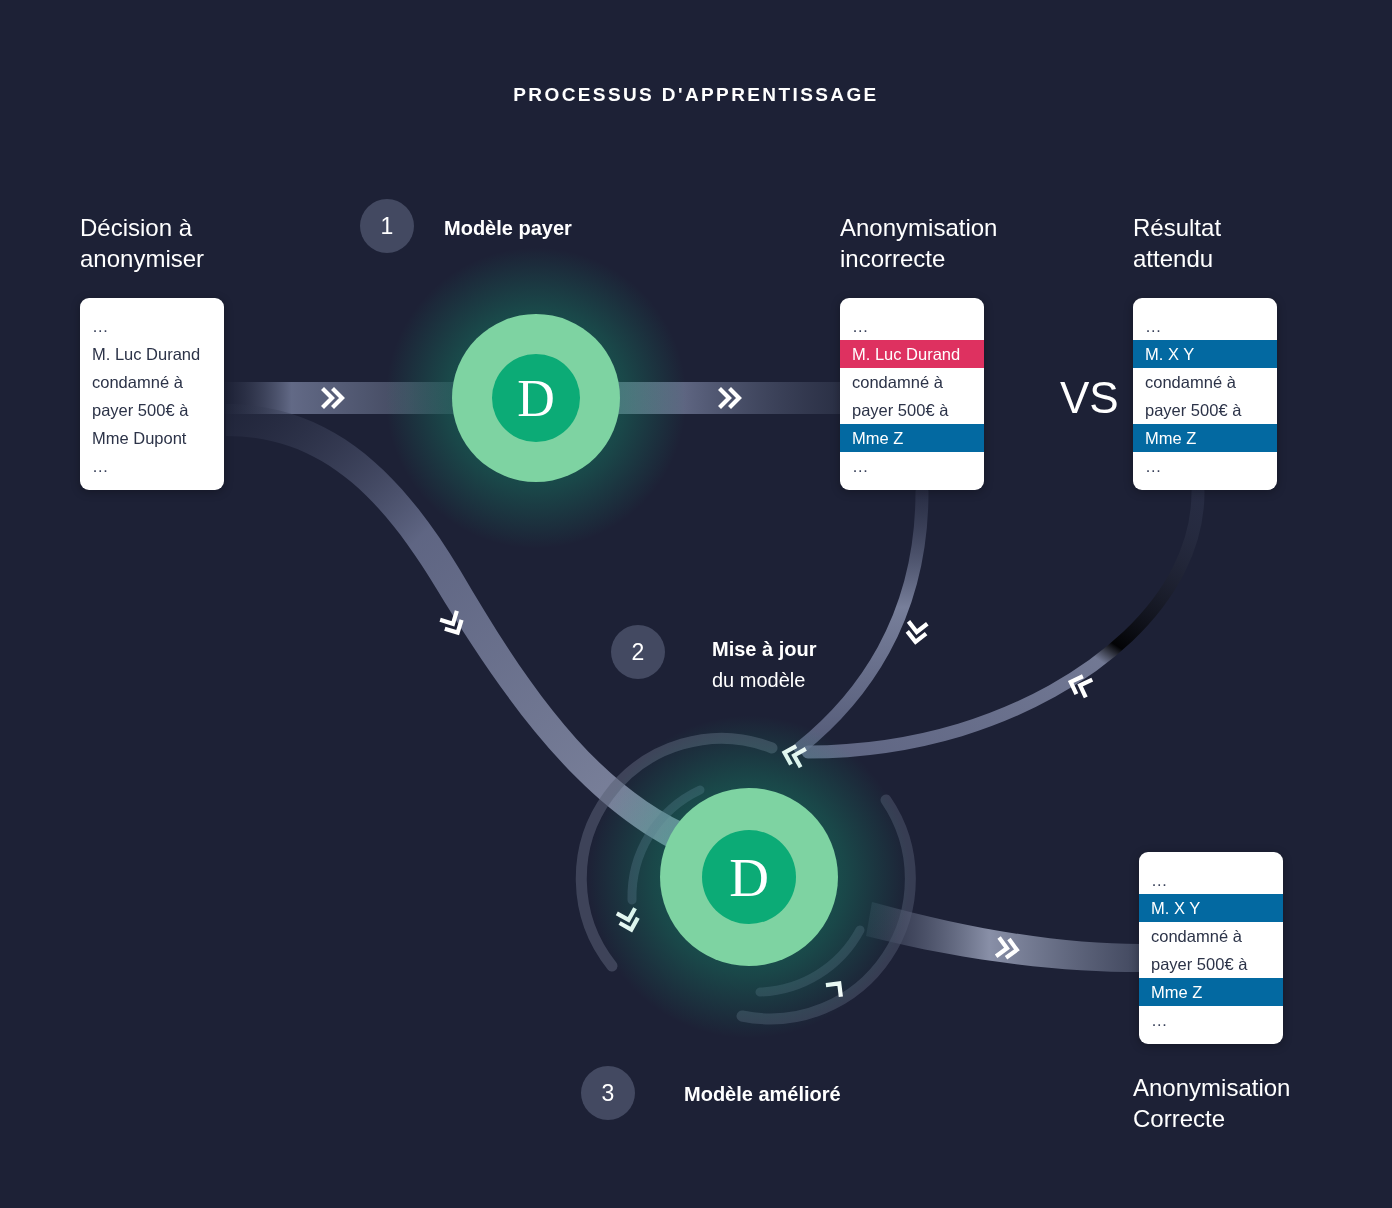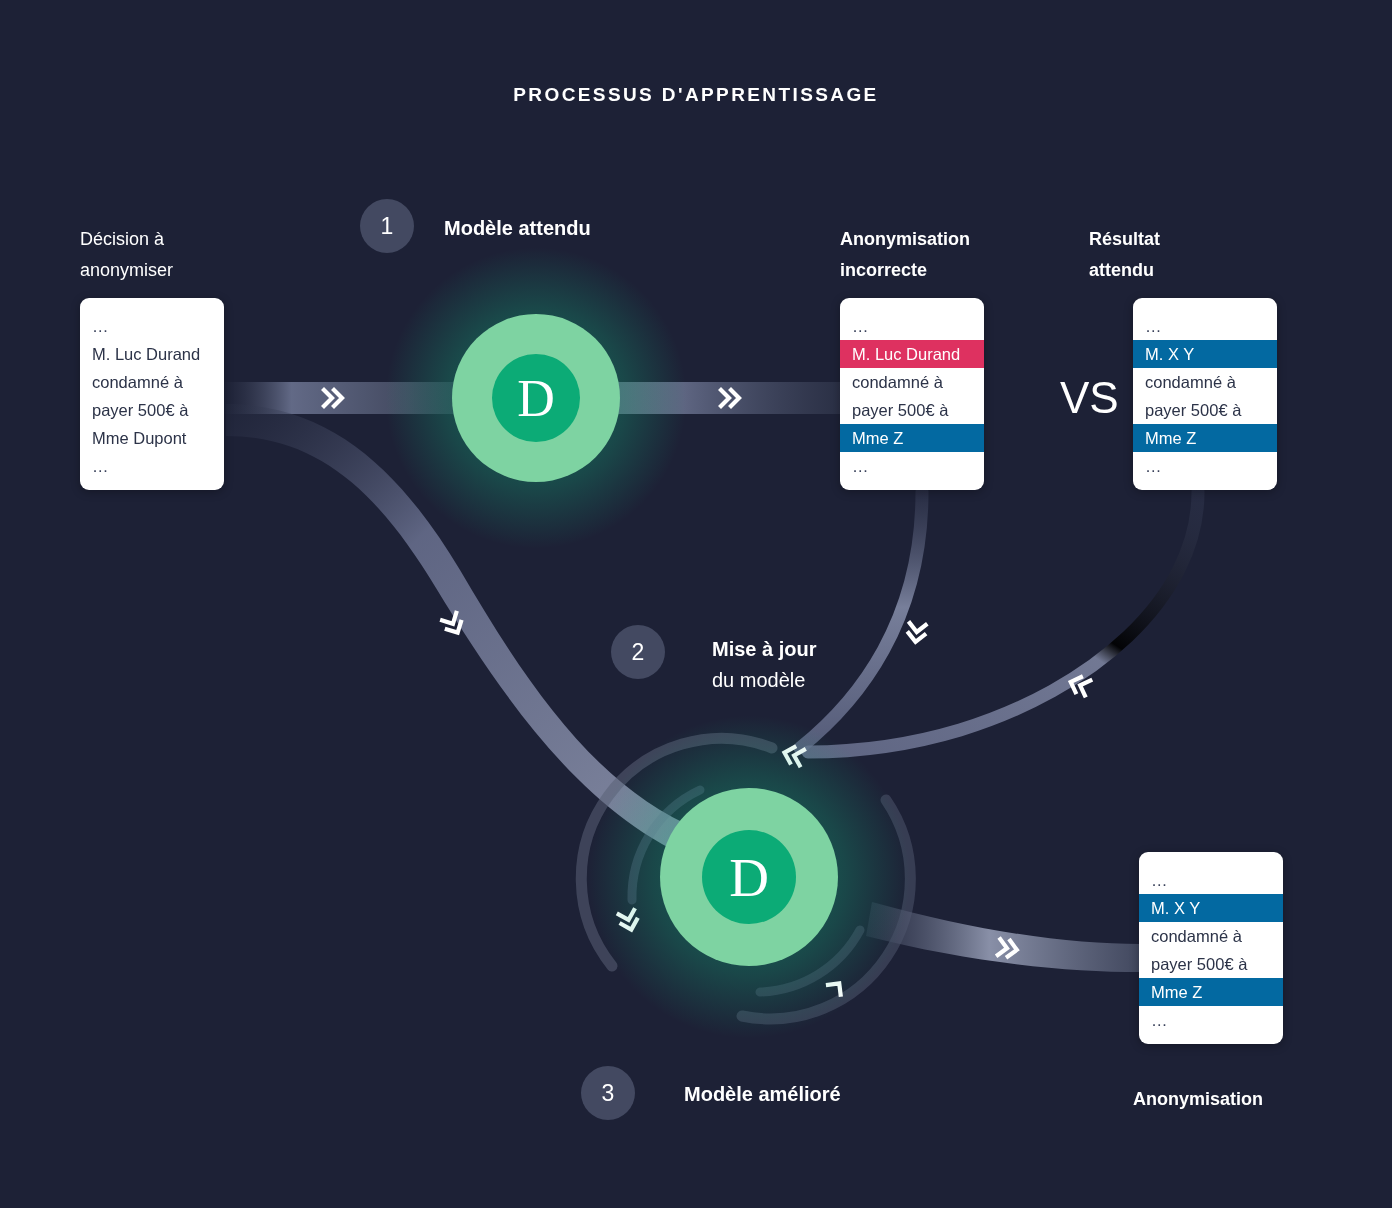--- a/index.html
+++ b/index.html
@@ -29,25 +29,24 @@
   .card .line{
     font-size:16.5px;line-height:28px;color:#2c3348;
     padding:0 12px;white-space:nowrap;
   }
   .card .line.hl-red{background:#de3160;color:#ffffff;}
   .card .line.hl-green{background:#0369a1;color:#ffffff;}
   .card .line.dots{letter-spacing:1px;color:#39415a;}
 
   
   .col-label{
-    position:absolute;color:#ffffff;font-size:18px;line-height:31px;
+    position:absolute;color:#ffffff;font-size:24px;line-height:31px;
     font-weight:normal;
-    margin-top:12px;
-  }
-  .col-label.bold{font-weight:bold;}
+  }
+  .col-label.bold{font-weight:normal;}
 
   
   .step{
     position:absolute;width:54px;height:54px;border-radius:50%;
     background:#434961;color:#ffffff;font-size:23px;
     display:flex;align-items:center;justify-content:center;
   }
   .step-label{
     position:absolute;color:#ffffff;font-size:20px;font-weight:bold;line-height:31px;
   }
@@ -195,27 +194,28 @@
   <div class="col-label" style="left:80px;top:212px;width:190px;">
     <span style="white-space:pre-line;">Décision à
 anonymiser</span>
   </div>
 
   <div class="col-label bold" style="left:840px;top:212px;width:200px;">
     <div>Anonymisation</div>
     <div>incorrecte</div>
   </div>
 
-  <div class="col-label bold" style="left:1089px;top:212px;width:200px;">
+  <div class="col-label bold" style="left:1133px;top:212px;width:200px;">
     <div>Résultat</div>
     <div>attendu</div>
   </div>
 
   <div class="col-label bold" style="left:1133px;top:1072px;width:220px;">
     <div>Anonymisation</div>
+    <div>Correcte</div>
   </div>
 
   <div class="card" style="left:80px;top:298px;width:144px;height:192px;">
     <div class="line dots">…</div>
     <div class="line">M. Luc Durand</div>
     <div class="line">condamné à</div>
     <div class="line">payer 500€ à</div>
     <div class="line">Mme Dupont</div>
     <div class="line dots">…</div>
   </div>
@@ -255,21 +255,21 @@
     <div class="inner" style="left:62px;top:62px;width:88px;height:88px;font-size:52px;">D</div>
   </div>
 
   <div class="node" style="left:638px;top:766px;width:222px;height:222px;">
     <div class="glow" style="left:-52px;top:-52px;width:326px;height:326px;"></div>
     <div class="outer" style="left:22px;top:22px;width:178px;height:178px;"></div>
     <div class="inner" style="left:64px;top:64px;width:94px;height:94px;font-size:55px;">D</div>
   </div>
 
   <div class="step" style="left:360px;top:199px;">1</div>
-  <div class="step-label" style="left:444px;top:213px;">Modèle attendu</div>
+  <div class="step-label" style="left:444px;top:213px;">Modèle payer</div>
 
   <div class="step" style="left:611px;top:625px;">2</div>
   <div class="step-label" style="left:712px;top:634px;">
     <span>Mise à jour</span>
     <span class="sub">du modèle</span>
   </div>
 
   <div class="step" style="left:581px;top:1066px;">3</div>
   <div class="step-label" style="left:684px;top:1079px;">Modèle amélioré</div>
 

